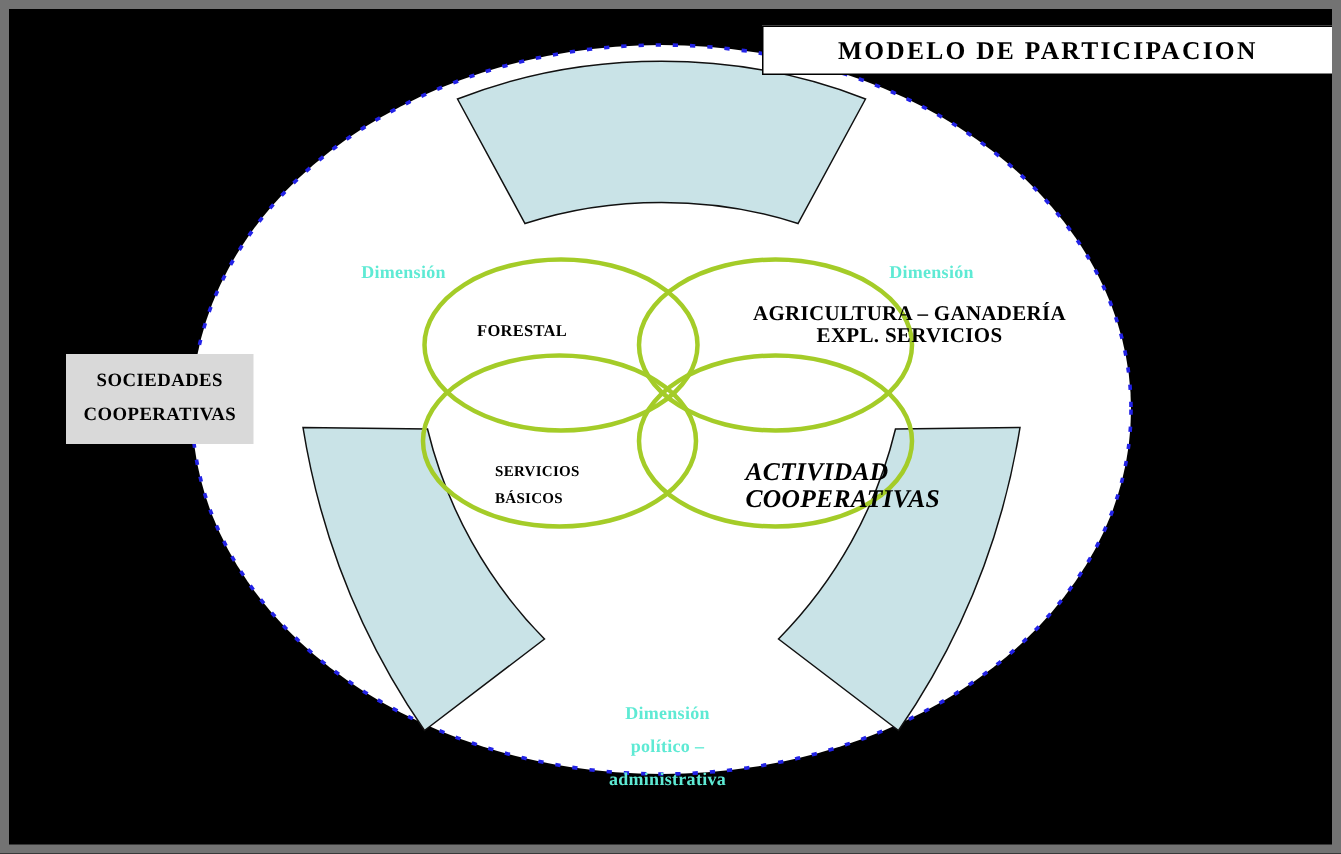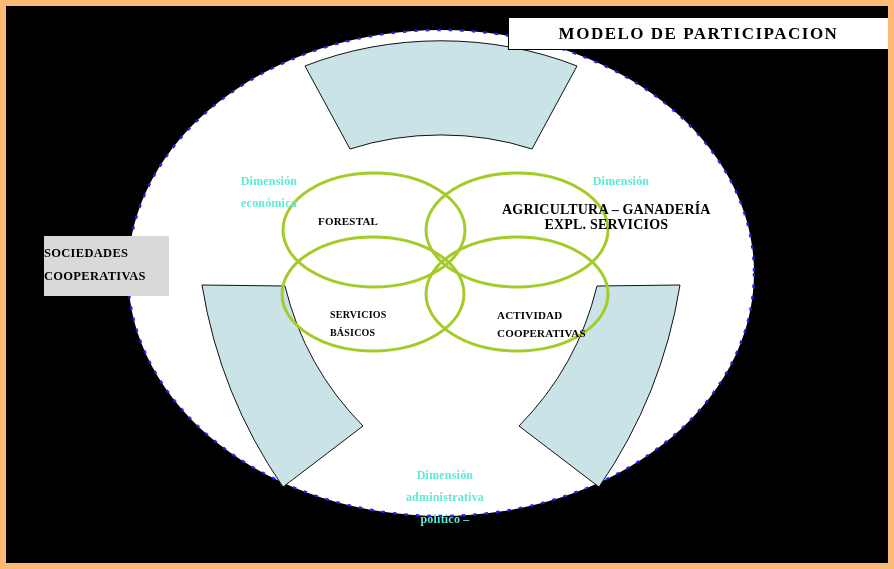--- a/index.html
+++ b/index.html
@@ -1,56 +1,56 @@
 <!DOCTYPE html>
 <html><head>
 <meta charset="utf-8">
 <style>
   html,body{margin:0;padding:0;background:#444;}
   .page{
     position:relative;
     width:894px;height:569px;
     background:#000;
-    border:6px solid #fdba74;
+    border:6px solid #737373;
     box-sizing:border-box;
     overflow:hidden;
     font-family:"Liberation Serif", serif;
   }
   svg{position:absolute;left:-6px;top:-6px;}
   .title-box{
     position:absolute;left:502px;top:11px;width:379px;height:31px;
     background:#ffffff;border:1px solid #000;
     display:flex;align-items:center;justify-content:center;
   }
   .title-box span{
     font-size:17px;font-weight:bold;color:#000;letter-spacing:1.5px;white-space:nowrap;
   }
   .coop-box{
     position:absolute;left:38px;top:230px;width:125px;height:60px;
     background:#d9d9d9;color:#000;
-    font-weight:bold;font-size:12.5px;
+    font-weight:bold;font-size:12.5px;text-align:center;
     padding-top:6px;box-sizing:border-box;line-height:23px;
     letter-spacing:0.3px;
   }
   .coop-box span{display:block;}
   .dim-label{
     position:absolute;width:140px;text-align:center;
     color:#5eead4;font-weight:bold;font-size:12px;line-height:22px;
     letter-spacing:0.2px;
   }
   .dim-label span{display:block;}
   .sector-label{
     position:absolute;color:#000;font-weight:bold;white-space:nowrap;
     letter-spacing:0.2px;
   }
   .sector-label span{display:block;}
   .lbl-turismo{left:312px;top:209px;font-size:11px;line-height:12px;}
   .lbl-agricultura{left:496px;top:196px;font-size:14px;line-height:15px;text-align:center;}
   .lbl-servicios{left:324px;top:300px;font-size:10px;line-height:18px;}
-  .lbl-actividad{left:491px;top:300px;font-size:11px;line-height:18px;}
+  .lbl-actividad{left:491px;top:300px;font-size:17px;line-height:18px;font-style:italic;}
   .dim-economica{left:193px;top:164px;}
   .dim-socio{left:545px;top:164px;}
   .dim-politico{left:369px;top:458px;}
 </style>
 </head>
 <body>
 
 <div class="page">
 
   <svg width="894" height="569" viewBox="0 0 894 569">
@@ -87,24 +87,23 @@
     <span>SERVICIOS</span>
     <span>BÁSICOS</span>
   </div>
   <div class="sector-label lbl-actividad">
     <span>ACTIVIDAD</span>
     <span>COOPERATIVAS</span>
   </div>
 
   <div class="dim-label dim-economica">
     <span>Dimensión</span>
-    <span>económica</span>
   </div>
   <div class="dim-label dim-socio">
     <span>Dimensión</span>
   </div>
   <div class="dim-label dim-politico">
     <span>Dimensión</span>
+    <span>político –</span>
     <span>administrativa</span>
-    <span>político –</span>
   </div>
 
 </div>
 
 </body></html>

